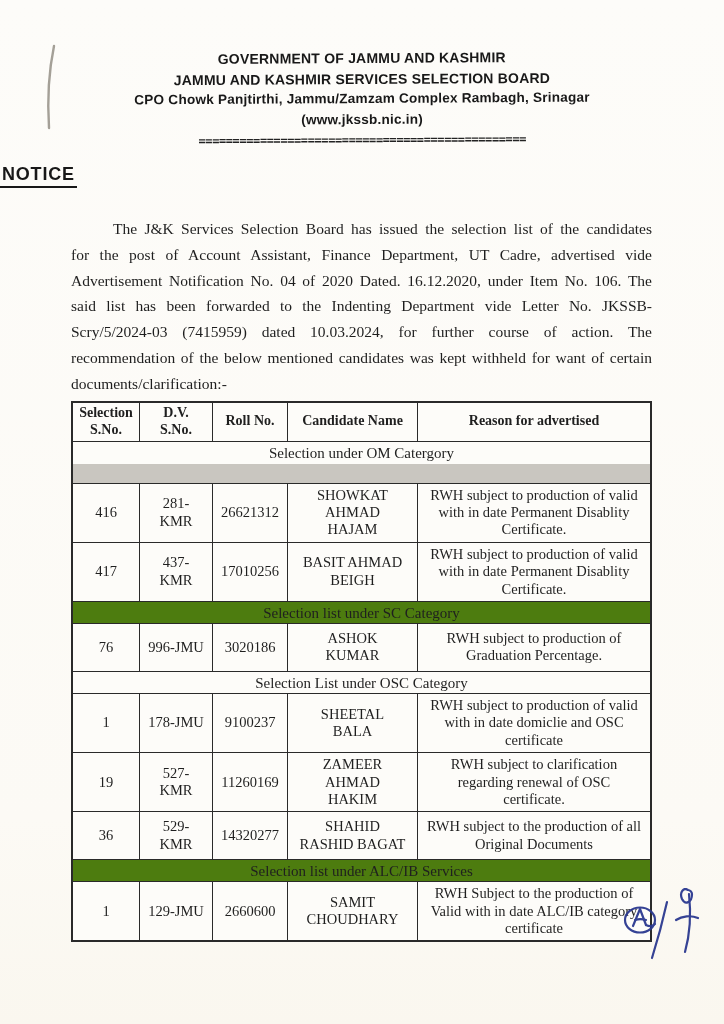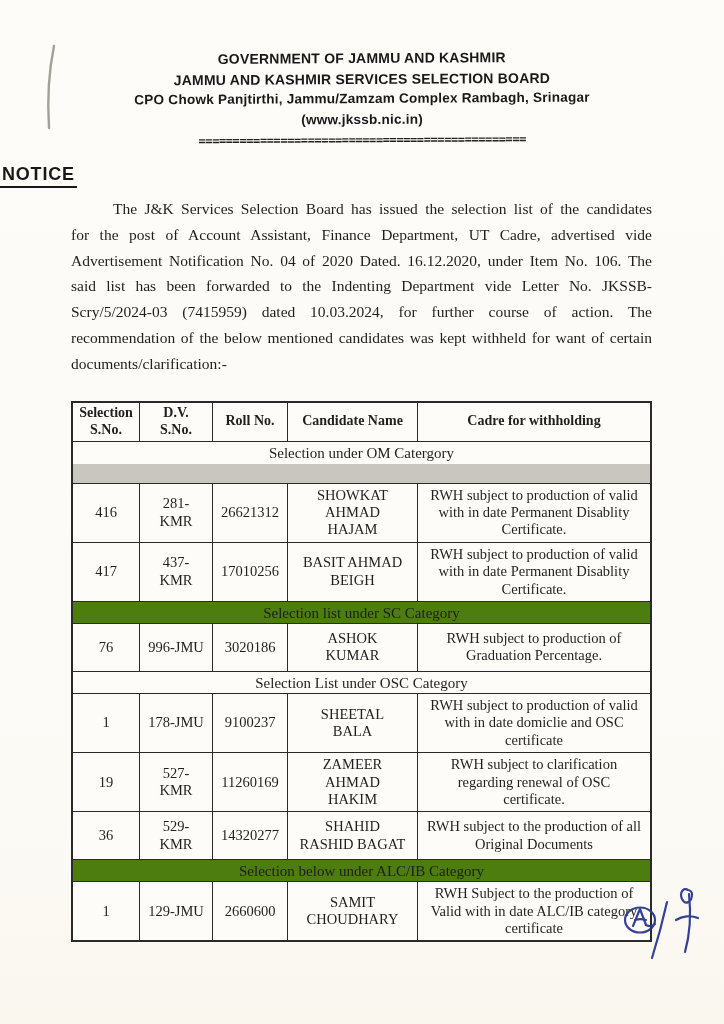--- a/index.html
+++ b/index.html
@@ -49,21 +49,21 @@
     font-size: 18px;
     letter-spacing: 0.8px;
     color: #181818;
     border-bottom: 2.5px solid #181818;
     padding: 0 2px 1px 2px;
   }
 
   
   .body-text {
     position: absolute;
-    left: 71px; top: 196px;
+    left: 71px; top: 216px;
     width: 581px;
     font-size: 15.5px;
     line-height: 25.8px;
     text-align: justify;
     text-indent: 42px;
     word-spacing: 1.5px;
     color: #1e1e1e;
   }
 
   
@@ -129,21 +129,21 @@
   <p class="body-text">The J&amp;K Services Selection Board has issued the selection list of the candidates for the post of Account Assistant, Finance Department, UT Cadre, advertised vide Advertisement Notification No. 04 of 2020 Dated. 16.12.2020, under Item No. 106. The said list has been forwarded to the Indenting Department vide Letter No. JKSSB-Scry/5/2024-03 (7415959) dated 10.03.2024, for further course of action. The recommendation of the below mentioned candidates was kept withheld for want of certain documents/clarification:-</p>
 
   <div class="tbl" id="table-root">
       <div class="tr header-row">
         <div class="td th col0">Selection
 S.No.</div>
         <div class="td th col1">D.V.
 S.No.</div>
         <div class="td th col2">Roll No.</div>
         <div class="td th col3">Candidate Name</div>
-        <div class="td th col4">Cadre for withholding</div>
+        <div class="td th col4">Reason for advertised</div>
       </div>
       <div class="tr section-row band">
         <div class="section-cell">Selection under OM Catergory</div>
       </div>
       <div class="tr data-row">
         <div class="td col0">416</div>
         <div class="td col1">281-
 KMR</div>
         <div class="td col2">26621312</div>
         <div class="td col3">SHOWKAT
@@ -198,21 +198,21 @@
         <div class="td col0">36</div>
         <div class="td col1">529-
 KMR</div>
         <div class="td col2">14320277</div>
         <div class="td col3">SHAHID
 RASHID BAGAT</div>
         <div class="td col4">RWH subject to the production of all
 Original Documents</div>
       </div>
       <div class="tr section-row shaded">
-        <div class="section-cell">Selection below under ALC/IB Category</div>
+        <div class="section-cell">Selection list under ALC/IB Services</div>
       </div>
       <div class="tr data-row">
         <div class="td col0">1</div>
         <div class="td col1">129-JMU</div>
         <div class="td col2">2660600</div>
         <div class="td col3">SAMIT
 CHOUDHARY</div>
         <div class="td col4">RWH Subject to the production of
 Valid with in date ALC/IB category
 certificate</div>

